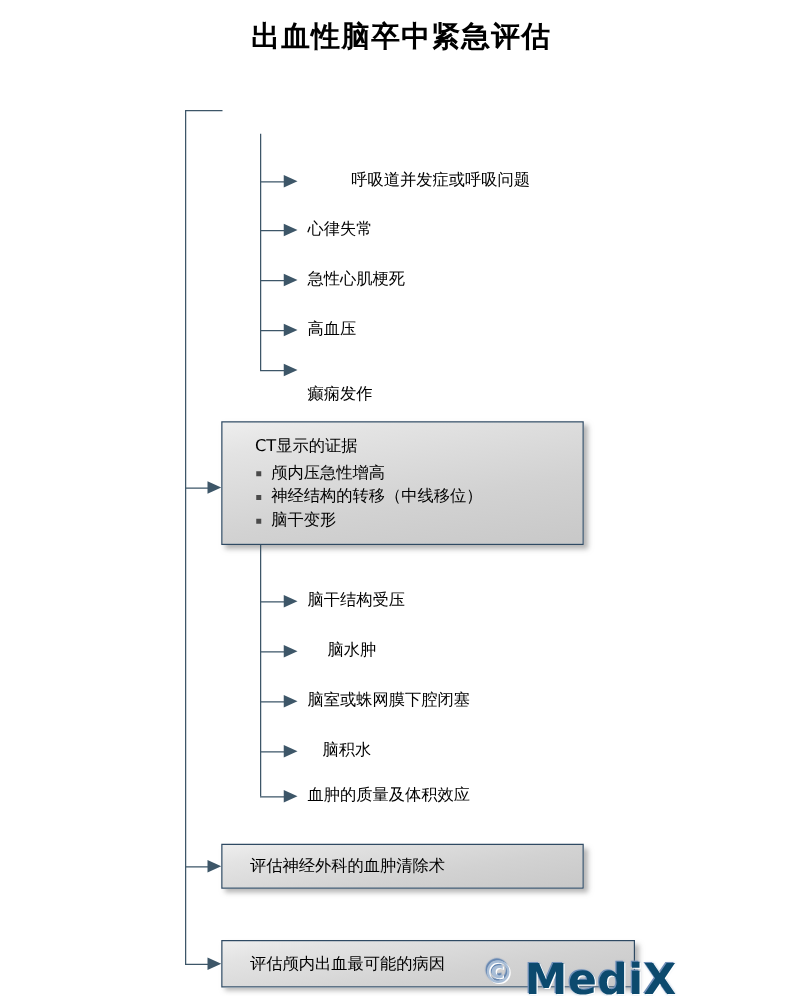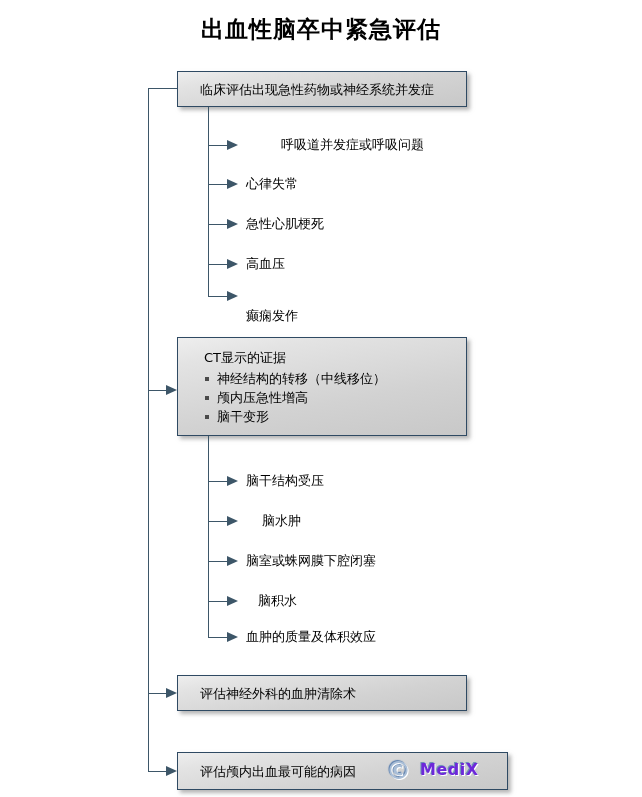--- a/index.html
+++ b/index.html
@@ -116,45 +116,43 @@
   }
   .wm-c {
     font-size: 25px;
     line-height: 25px;
     font-weight: bold;
     color: #a8bdd6;
     text-shadow: 1px 1px 0 #ffffff, -1px -1px 1px #5b7fae;
   }
   .wm-text {
     font-family: "DejaVu Sans", "Liberation Sans", sans-serif;
-    font-size: 16px;
+    font-size: 34px;
     line-height: 26px;
     font-weight: bold;
     letter-spacing: 0.5px;
-    color: #6d28d9;
+    color: #0c4a6e;
     text-shadow:
        1px  1px 0 #ffffff,
       -1px -1px 0 #6f8fb8,
        0    0   2px #8fa9c9;
+    margin-top: 14px;
   }
 </style>
 </head>
 <body>
 
 <div id="canvas">
 
   <div class="diagram-title">出血性脑卒中紧急评估</div>
 
   <div class="line-v" style="left:148px; top:88px; height:684px;"></div>
 
   <div class="line-h" style="left:148px; top:88px; width:30px;"></div>
 
-  <div class="box box-single" style="left:177px; top:71px; width:290px; height:36px;">
-    <span>临床评估出现急性药物或神经系统并发症</span>
-  </div>
 
   <div class="line-v" style="left:208px; top:107px; height:189px;"></div>
 
   <div class="line-h" style="left:208px; top:145px; width:21px;"></div>
   <div class="arrowhead" style="left:227px; top:140px;"></div>
   <div class="branch-label" style="left:246px; top:137px;padding-left:35px;">呼吸道并发症或呼吸问题</div>
 
   <div class="line-h" style="left:208px; top:184px; width:21px;"></div>
   <div class="arrowhead" style="left:227px; top:179px;"></div>
   <div class="branch-label" style="left:246px; top:176px;">心律失常</div>
@@ -170,22 +168,22 @@
   <div class="line-h" style="left:208px; top:296px; width:21px;"></div>
   <div class="arrowhead" style="left:227px; top:291px;"></div>
   <div class="branch-label" style="left:246px; top:288px;margin-top:20px;">癫痫发作</div>
 
   <div class="line-h" style="left:148px; top:390px; width:20px;"></div>
   <div class="arrowhead" style="left:166px; top:385px;"></div>
 
   <div class="box box-list" style="left:177px; top:337px; width:290px; height:99px;">
     <div class="list-head">CT显示的证据</div>
     <ul>
+      <li>颅内压急性增高</li>
       <li>神经结构的转移（中线移位）</li>
-      <li>颅内压急性增高</li>
       <li>脑干变形</li>
     </ul>
   </div>
 
   <div class="line-v" style="left:208px; top:436px; height:201px;"></div>
 
   <div class="line-h" style="left:208px; top:481px; width:21px;"></div>
   <div class="arrowhead" style="left:227px; top:476px;"></div>
   <div class="branch-label" style="left:246px; top:473px;">脑干结构受压</div>
 

